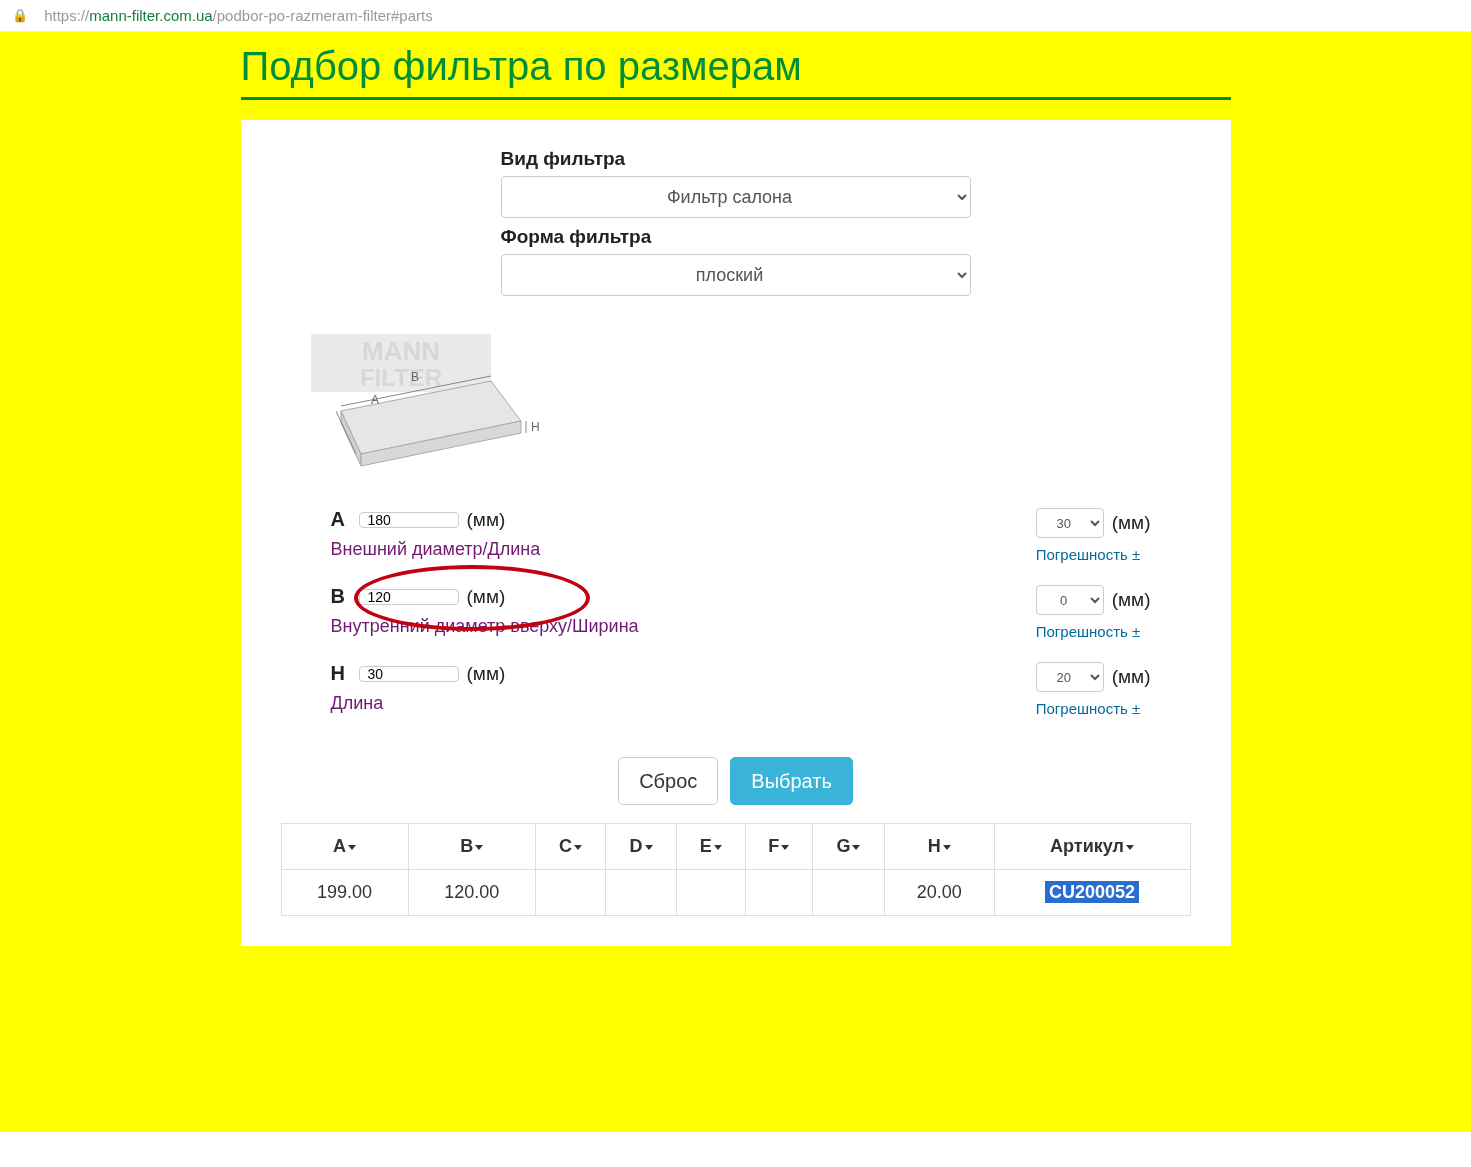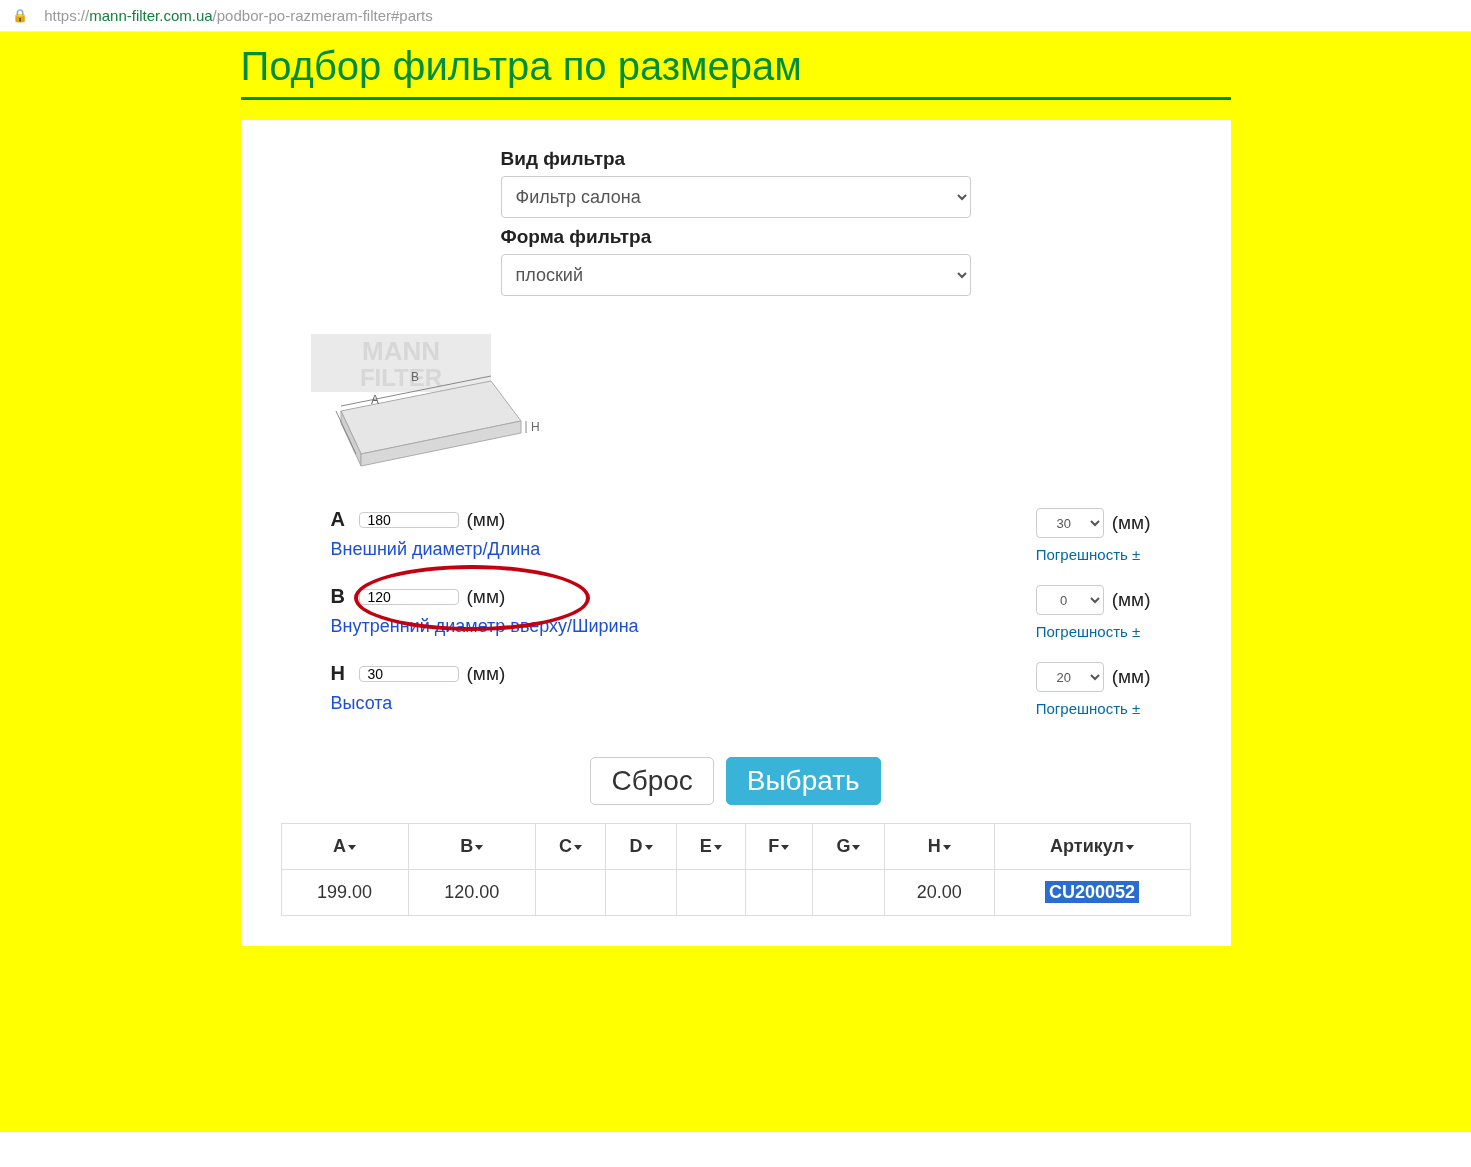--- a/index.html
+++ b/index.html
@@ -51,20 +51,21 @@
 }
 .form-select {
   width: 100%;
   height: 42px;
   font-size: 18px;
   color: #555;
   padding: 4px 10px;
   border: 1px solid #ccc;
   border-radius: 4px;
   background: #fff;
+  text-align: center;
 }
 .diagram-row {
   display: flex;
   justify-content: flex-start;
   margin: 30px 0 10px 0;
 }
 .diagram {
   position: relative;
   width: 260px;
   height: 160px;
@@ -87,21 +88,21 @@
 .dim-input {
   width: 100px;
   height: 16px;
   border: 1px solid #ccc;
   border-radius: 4px;
   padding: 2px 8px;
   font-size: 14px;
 }
 .mm { font-size: 19px; color: #222; }
 .dim-caption {
-  color: #1d4ed8;
+  color: #701a75;
   font-size: 18px;
   margin-top: 8px;
 }
 .tol-right { text-align: left; }
 .tol-line { display: flex; align-items: center; gap: 8px; }
 .tol-select {
   width: 68px;
   height: 30px;
   border: 1px solid #ccc;
   border-radius: 4px;
@@ -128,21 +129,21 @@
 .button-row {
   display: flex;
   gap: 12px;
   justify-content: center;
   margin-top: 40px;
 }
 .btn {
   height: 48px;
   padding: 0 20px;
   border-radius: 5px;
-  font-size: 28px;
+  font-size: 20px;
   cursor: pointer;
 }
 .btn-reset {
   background: #fff;
   border: 1px solid #ccc;
   color: #333;
 }
 .btn-primary {
   background: #39b4d8;
   border: 1px solid #39b4d8;
@@ -271,21 +272,21 @@
         </div>
       </div>
 
       <div class="dim-row">
         <div class="dim-left">
           <div class="dim-input-line">
             <span class="dim-letter">H</span>
             <input class="dim-input" value="30" style="">
             <span class="mm">(мм)</span>
           </div>
-          <div class="dim-caption">Высота</div>
+          <div class="dim-caption">Длина</div>
         </div>
         <div class="tol-right">
           <div class="tol-line">
             <select class="tol-select"><option>20</option></select>
             <span class="mm">(мм)</span>
           </div>
           <div class="tol-caption">Погрешность ±</div>
         </div>
       </div>
 

